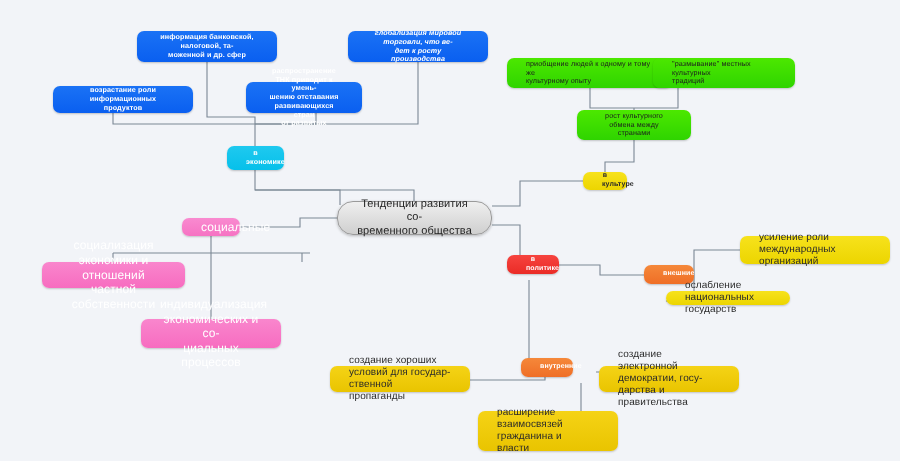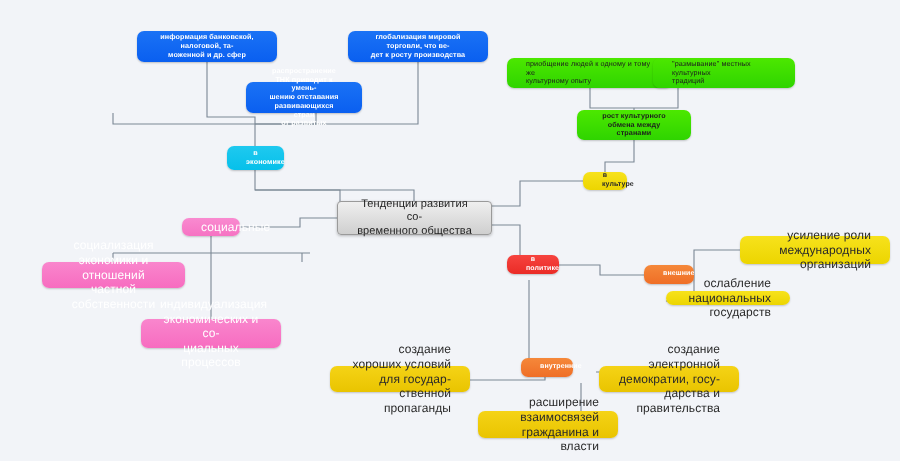--- a/index.html
+++ b/index.html
@@ -36,25 +36,25 @@
     color:#ffffff;font-size:7.2px;font-weight:bold;text-align:center;
     justify-content:center;
     box-shadow:0 1px 2px rgba(0,0,0,.22);
   }
   
   .green{
     background:linear-gradient(#4ce800,#2fd400);
     color:#1d1d1d;font-size:7.2px;text-align:left;
     box-shadow:0 1px 2px rgba(0,0,0,.20);
   }
-  .green.center{text-align:center;color:#1d1d1d;font-weight:bold;}
+  .green.center{text-align:center;color:#1d1d1d;font-weight:normal;}
   
   .yellow{
     background:linear-gradient(#f7e21c,#ecd500);
-    color:#2a2a2a;font-size:12px;text-align:right;
+    color:#2a2a2a;font-size:10px;text-align:left;
     box-shadow:0 1px 2px rgba(0,0,0,.20);
   }
   .yellow.key{justify-content:center;text-align:center;font-weight:bold;font-size:7px;}
   .yellow.gold{background:linear-gradient(#f5d316,#e9c400);}
   
   .pink{
     background:linear-gradient(#f986cd,#f76cc0);
     color:#ffffff;font-size:12px;font-weight:normal;text-align:center;
     box-shadow:0 1px 2px rgba(0,0,0,.20);
   }
@@ -70,21 +70,21 @@
   .orange{
     background:linear-gradient(#f5883a,#ef6e26);
     color:#ffffff;font-size:7px;font-weight:bold;text-align:center;
     justify-content:center;
     box-shadow:0 1px 2px rgba(0,0,0,.22);
   }
   
   .root{
     background:linear-gradient(#efefef,#cfcfcf);
     border:1px solid #9a9a9a;
-    border-radius:4px;
+    border-radius:16px;
     color:#222;font-size:11px;text-align:center;
     justify-content:center;
     box-shadow:0 1px 3px rgba(0,0,0,.25);
   }
 </style>
 </head>
 <body style="background: rgb(242, 244, 248);">
 
 <div id="canvas">
 
@@ -126,29 +126,33 @@
   <div class="node root" style="left:337px;top:201px;width:155px;height:34px;">
     <span style="white-space:pre-line;">Тенденции развития со-
 временного общества</span>
   </div>
 
   <div class="node blue" style="left:137px;top:31px;width:140px;height:31px;">
     <span style="white-space:pre-line;">информация банковской, налоговой, та-
 моженной и др. сфер</span>
   </div>
 
+  <div class="node blue" style="left:53px;top:86px;width:140px;height:27px;">
+    <span style="white-space:pre-line;">возрастание роли информационных
+продуктов</span>
+  </div>
 
   <div class="node blue" style="left:246px;top:82px;width:116px;height:31px;">
     <span style="white-space:pre-line;">распространение ТНК приводит к умень-
 шению отставания развивающихся стран
 от развитых</span>
   </div>
 
   <div class="node blue" style="left:348px;top:31px;width:140px;height:31px;">
-    <span style="white-space:pre-line;">глобализация мировой торговли, что ве-
+    <span style="white-space:pre-line;font-style:italic;">глобализация мировой торговли, что ве-
 дет к росту производства</span>
   </div>
 
   <div class="node cyan" style="left:227px;top:146px;width:57px;height:24px;">
     <span>в экономике</span>
   </div>
 
   <div class="node green" style="left:507px;top:58px;width:165px;height:30px;">
     <span style="white-space:pre-line;">приобщение людей к одному и тому же
 культурному опыту</span>
@@ -207,18 +211,18 @@
   <div class="node yellow gold" style="left:599px;top:366px;width:140px;height:26px;">
     <span style="white-space:pre-line;">создание электронной демократии, госу-
 дарства и правительства</span>
   </div>
 
   <div class="node yellow gold" style="left:330px;top:366px;width:140px;height:26px;">
     <span style="white-space:pre-line;">создание хороших условий для государ-
 ственной пропаганды</span>
   </div>
 
-  <div class="node yellow gold" style="left:478px;top:411px;width:140px;height:27px;">
+  <div class="node yellow gold" style="left:478px;top:411px;width:140px;height:40px;">
     <span style="white-space:pre-line;">расширение взаимосвязей гражданина и
 власти</span>
   </div>
 
 </div>
 
 </body></html>

